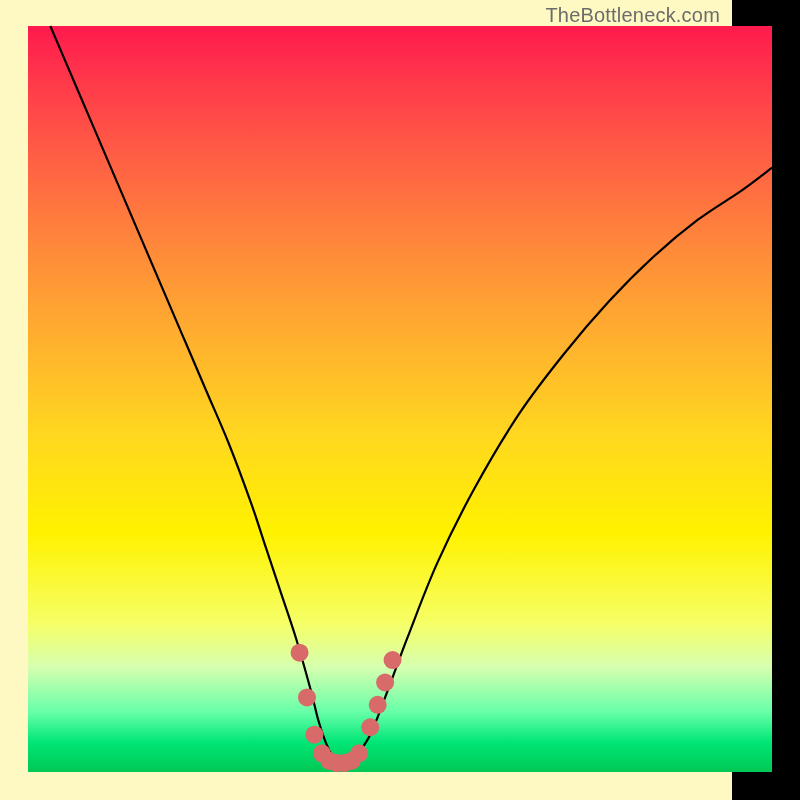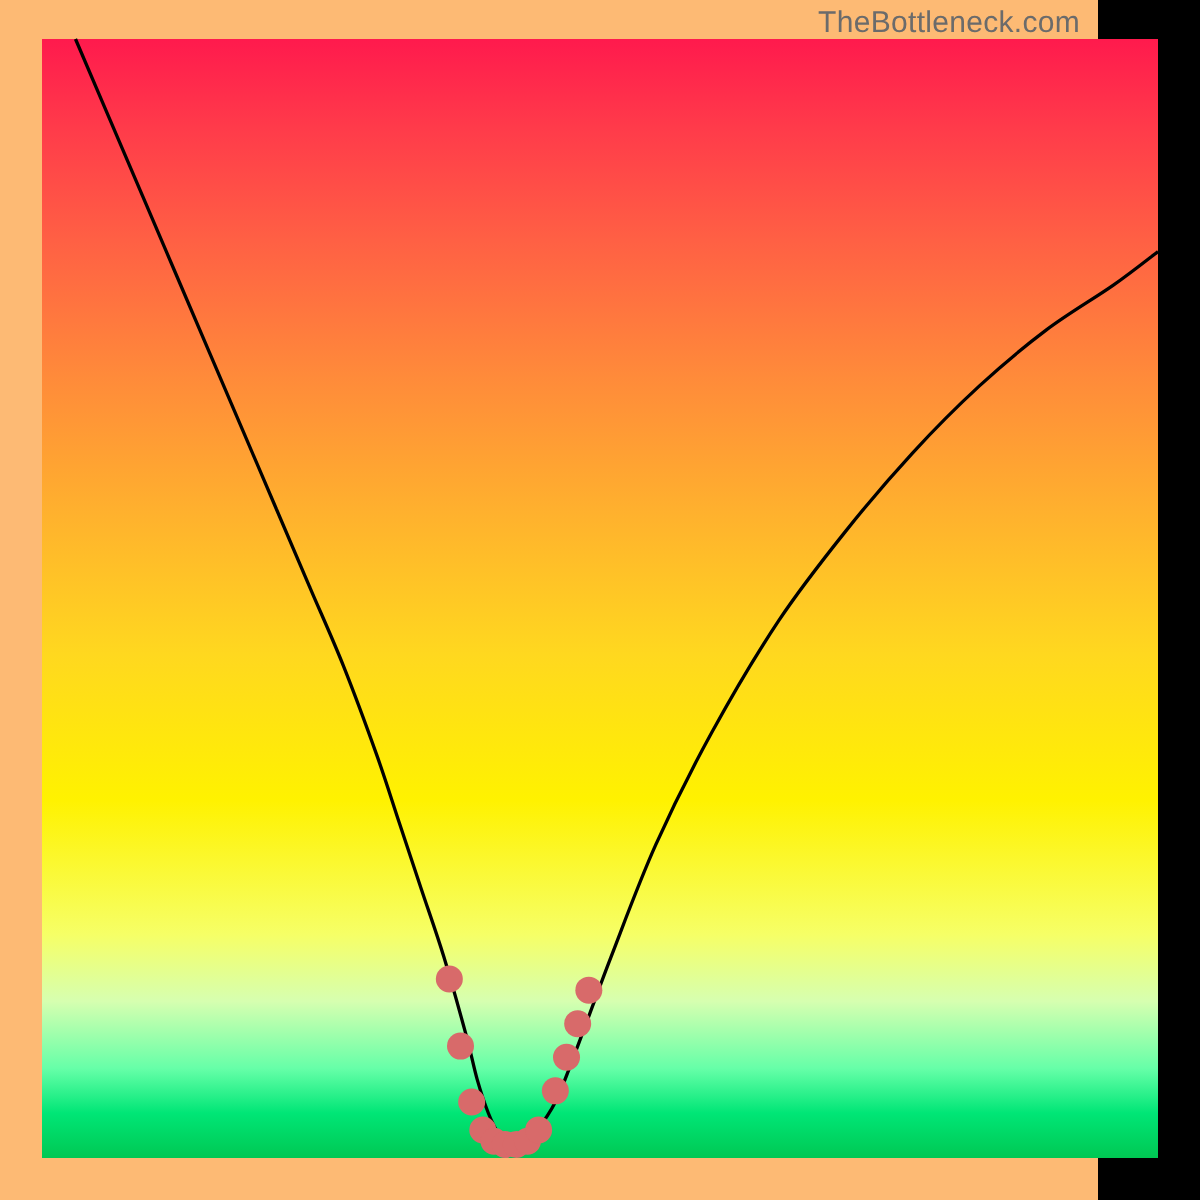--- a/index.html
+++ b/index.html
@@ -10,21 +10,21 @@
     position: relative;
     font-family: Arial, sans-serif;
     overflow: hidden;
   }
   .frame {
     position: absolute;
     top: 0;
     left: 0;
     width: 732px;
     height: 800px;
-    background: #fdba74;
+    background: #fef9c3;
   }
   .plot-area {
     position: absolute;
     top: 26px;
     left: 28px;
     width: 744px;
     height: 746px;
     background: linear-gradient(to bottom,
       #ff1a4d 0%,
       #ff3b4a 8%,

